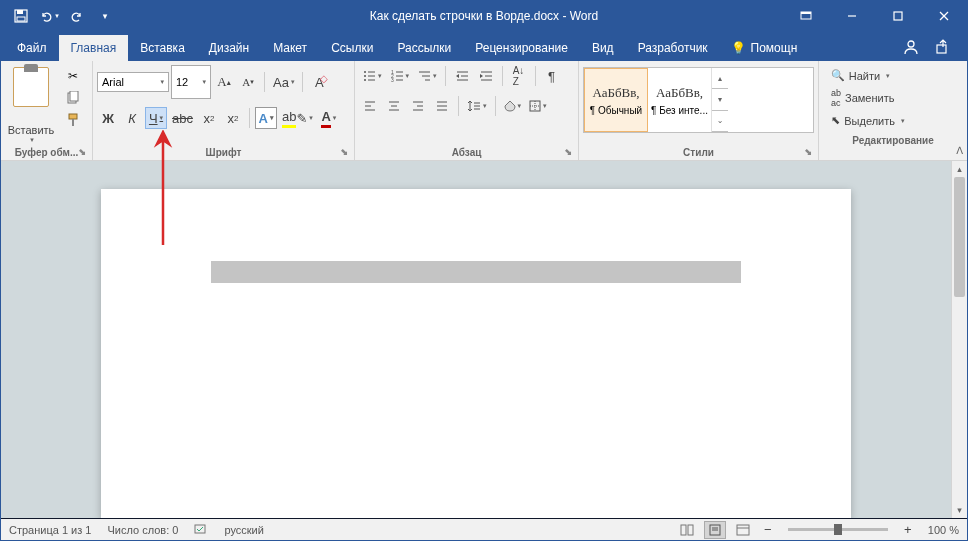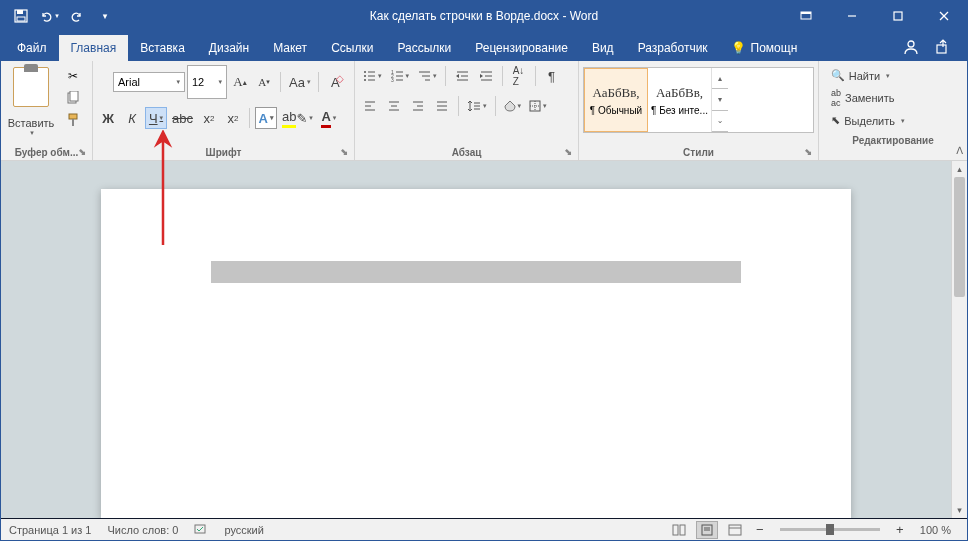--- a/index.html
+++ b/index.html
@@ -23,24 +23,24 @@
 .group-label .launcher{position:absolute;right:2px;top:2px;font-size:9px;color:#888;cursor:pointer;}
 .btn-row{display:flex;align-items:center;gap:2px;}
 .rbtn{min-width:22px;height:22px;display:flex;align-items:center;justify-content:center;cursor:pointer;border:1px solid transparent;font-size:13px;color:#444;padding:0 2px;}
 .rbtn.framed{border:1px solid #999;background:#fff;}
 .rbtn.sel{background:#cde0f7;border-color:#8ab5e8;}
 .sep{width:1px;height:20px;background:#ccc;margin:0 3px;}
 .dd-arrow{font-size:7px;margin-left:2px;color:#666;}
 .paste-block{display:flex;flex-direction:column;align-items:center;width:52px;}
 .paste-icon{width:36px;height:40px;background:#fff;border:1px solid #cca05a;border-radius:2px;position:relative;margin-top:4px;}
 .paste-clip{position:absolute;top:-4px;left:50%;transform:translateX(-50%);width:14px;height:8px;background:#888;border-radius:2px 2px 0 0;}
-.paste-label{font-size:11px;color:#444;margin-top:10px;}
+.paste-label{font-size:11px;color:#444;margin-top:17px;}
 .clip-side{display:flex;flex-direction:column;gap:4px;margin-left:4px;padding-top:4px;}
 .clip-small{width:20px;height:18px;display:flex;align-items:center;justify-content:center;cursor:pointer;font-size:12px;}
-.font-name{width:72px;height:20px;border:1px solid #ababab;background:#fff;font-size:11px;padding:0 4px;display:flex;align-items:center;justify-content:space-between;cursor:pointer;margin-left:16px;}
+.font-name{width:72px;height:20px;border:1px solid #ababab;background:#fff;font-size:11px;padding:0 4px;display:flex;align-items:center;justify-content:space-between;cursor:pointer;}
 .font-size{width:40px;height:20px;border:1px solid #ababab;background:#fff;font-size:11px;padding:16px 4px;display:flex;align-items:center;justify-content:space-between;cursor:pointer;}
 .style-gallery{display:flex;border:1px solid #c0c0c0;background:#fff;height:66px;}
 .style-item{width:64px;border-right:1px solid #e0e0e0;display:flex;flex-direction:column;align-items:center;justify-content:center;cursor:pointer;font-size:10px;padding:2px;}
 .style-preview{font-size:13px;color:#333;margin-bottom:4px;font-family:'Times New Roman',serif;}
 .style-item.sel{border:1px solid #f0b56c;background:#fdf0de;}
 .style-scroll{width:16px;display:flex;flex-direction:column;}
 .style-scroll div{flex:1;border-bottom:1px solid #c0c0c0;display:flex;align-items:center;justify-content:center;font-size:8px;color:#666;cursor:pointer;}
 .edit-group{display:flex;flex-direction:column;gap:2px;padding:4px 6px;font-size:11px;color:#444;}
 .edit-item{display:flex;align-items:center;gap:4px;cursor:pointer;padding:2px;}
 .collapse-btn{position:absolute;right:4px;bottom:4px;font-size:10px;color:#666;cursor:pointer;}
@@ -420,15 +420,15 @@
           <rect x="1" y="1" width="12" height="10" fill="none" stroke="#777"></rect>
           <line x1="1" y1="4" x2="13" y2="4" stroke="#777"></line>
         </svg>
       </div>
     <div class="rbtn" style="min-width:16px">−</div>
     <div class="zoom-slider">
         <div class="tick"></div>
         <div class="handle"></div>
       </div>
     <div class="rbtn" style="min-width:16px">+</div>
-    <div class="status-item" style="margin:0 8px 0 6px">100 %</div>
+    <div class="status-item" style="margin:0 0 0 6px">100 %</div>
   </div>
 </div>
 
 </body></html>

